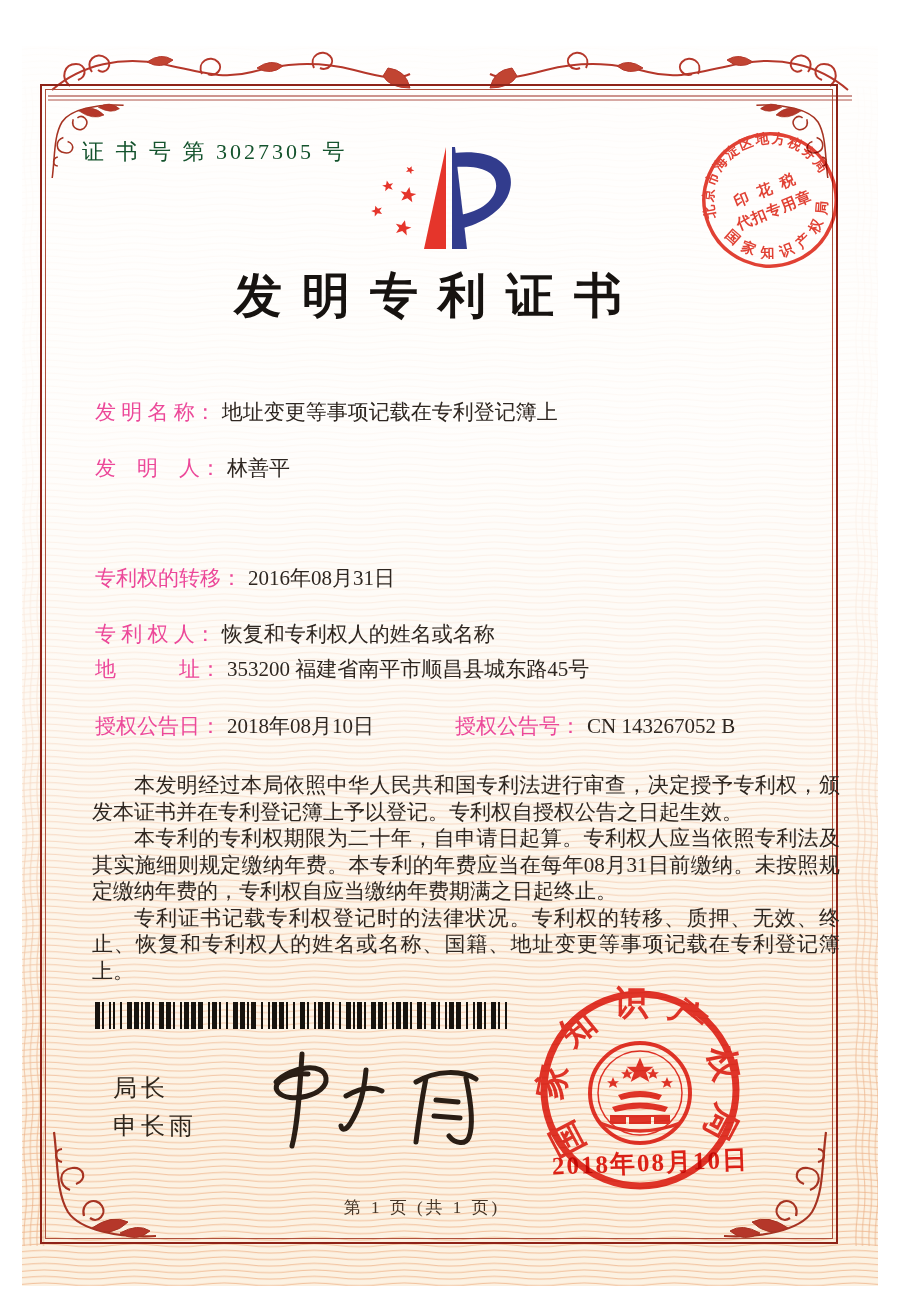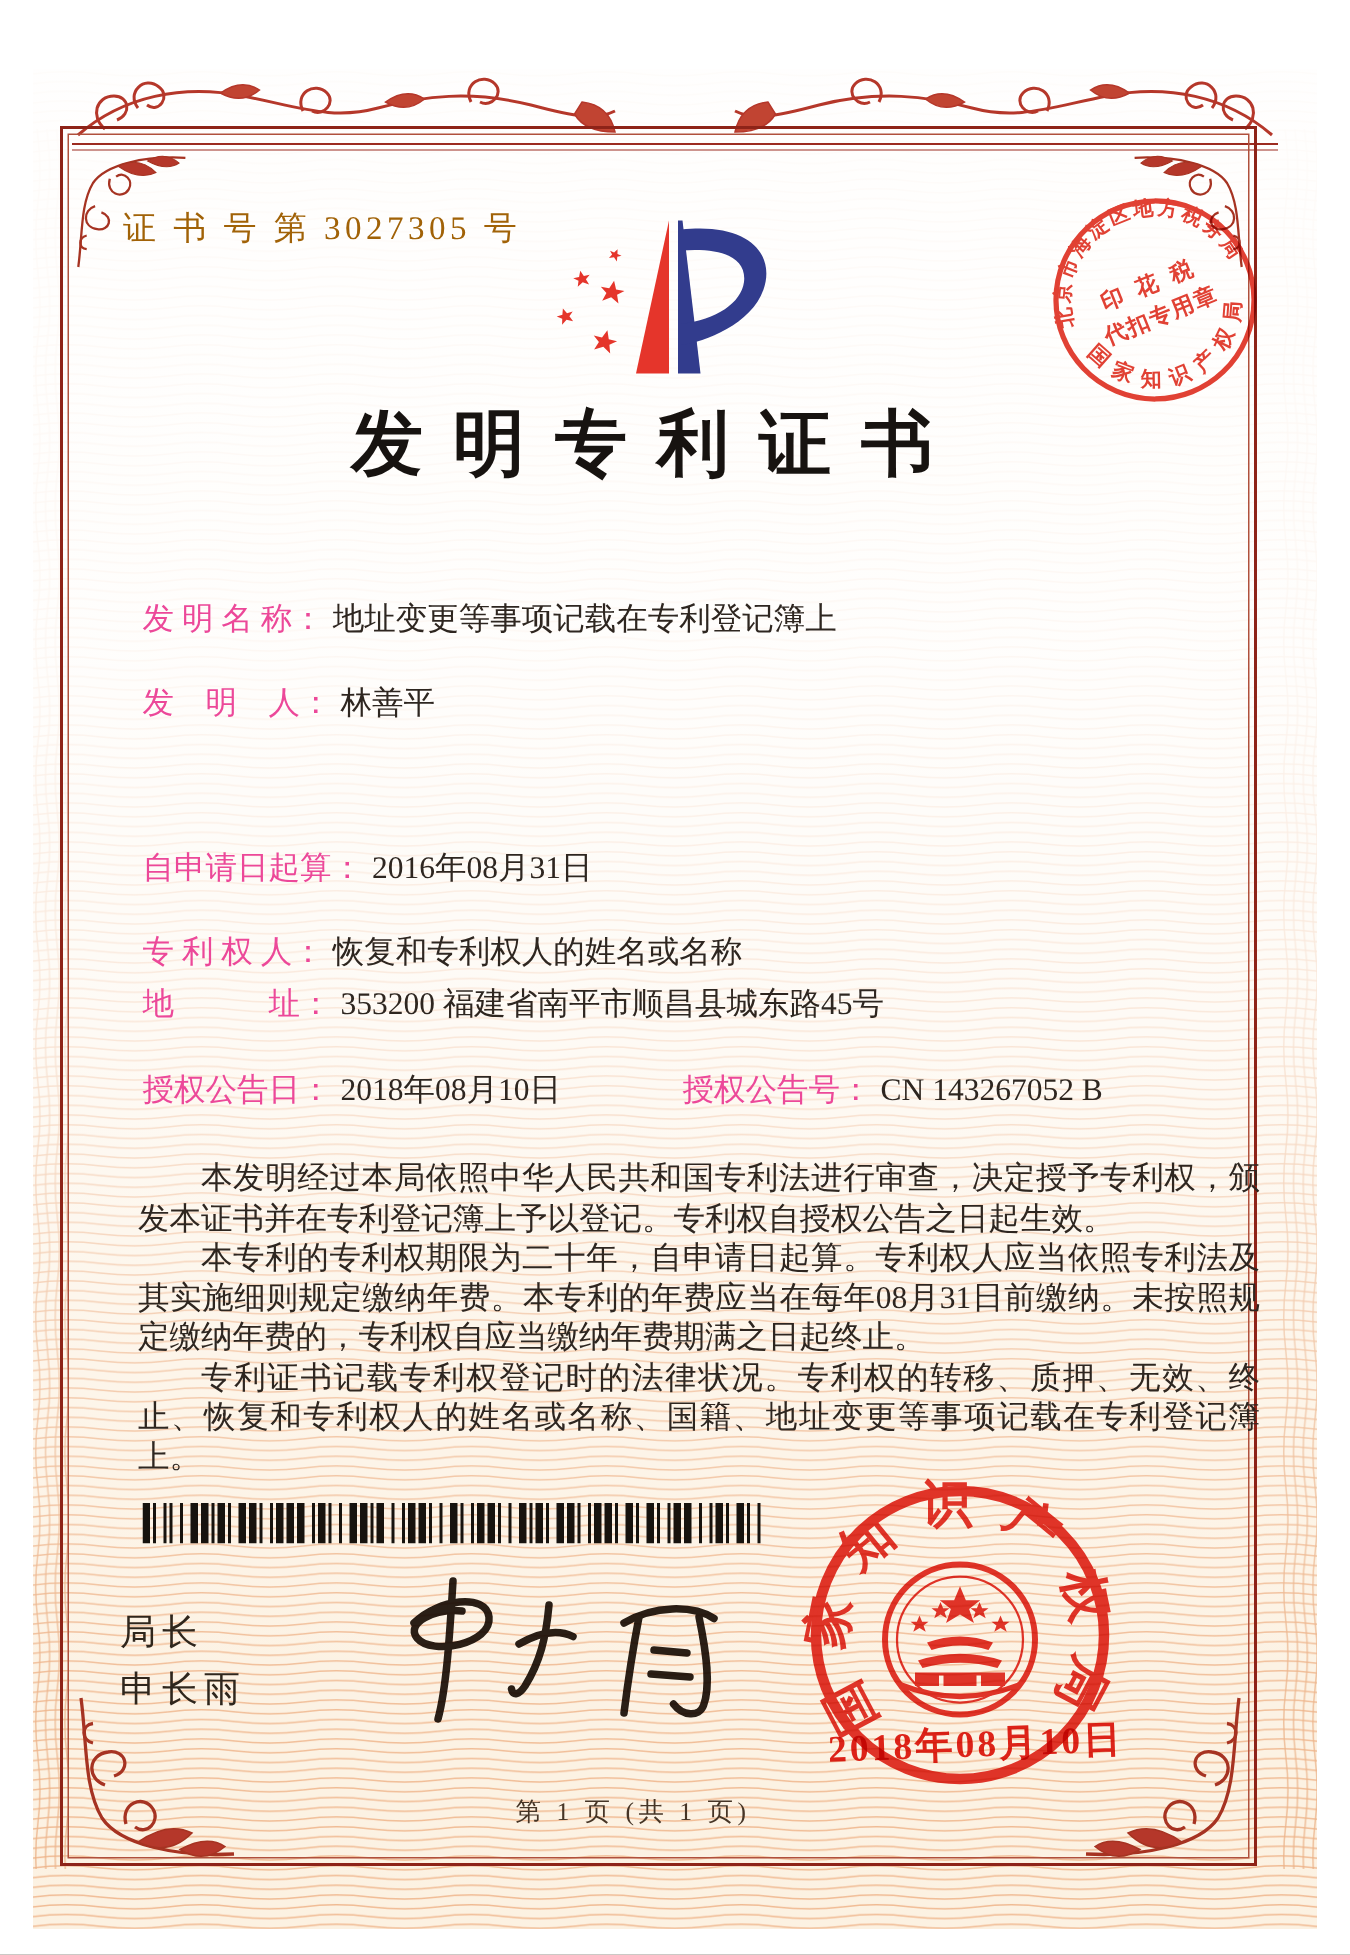--- a/index.html
+++ b/index.html
@@ -2,37 +2,37 @@
 <html><head>
 <meta charset="utf-8">
 <style>
   * { margin:0; padding:0; box-sizing:border-box; }
   body { background:#777; }
   .page { position:relative; width:900px; height:1303px; background:#ffffff; overflow:hidden;
           font-family:"Liberation Serif","DejaVu Serif",serif; color:#3a332b; margin:0 auto; }
   .abs { position:absolute; }
   svg { display:block; }
 
-  .cert-no { left:82px; top:137px; font-size:22px; letter-spacing:3px; color:#a16207; }
+  .cert-no { left:82px; top:137px; font-size:22px; letter-spacing:3px; color:#14532d; }
   .title { left:0; right:0; top:264px; text-align:center; font-size:48px; font-weight:bold;
            letter-spacing:20px; padding-left:4px; color:#171310; transform:translateX(-14px); }
 
   .row { left:95px; width:740px; font-size:21px; color:#2e2620; white-space:nowrap; }
   .flabel { color:#ec4899; }
   .fvalue { margin-left:6px; }
   .grant2 { position:absolute; left:360px; top:0; }
 
   .paras { left:92px; top:772px; width:748px; font-size:21px; line-height:26.5px;
            text-align:justify; color:#2e2620; }
   .paras p { text-indent:2em; margin:0;font-family:Liberation Serif, serif; }
 
   .barcode { left:95px; top:1002px; width:424px; height:27px; overflow:hidden; }
   .barcode i { position:absolute; top:0; bottom:0; background:#17130e; }
 
-  .director { left:80px; font-size:24px; font-family:"Liberation Sans","DejaVu Sans",sans-serif;
+  .director { left:113px; font-size:24px; font-family:"Liberation Sans","DejaVu Sans",sans-serif;
               color:#2f261c; font-weight:500; letter-spacing:4px; }
 
   .seal-date { left:552px; top:1146px; font-size:25px; font-weight:bold; color:#e0251b;
                letter-spacing:2px; transform:rotate(-2deg); mix-blend-mode:multiply; white-space:nowrap; }
   .footer { left:0; right:0; top:1196px; text-align:center; font-size:17px; letter-spacing:3px;
             color:#463526; transform:translateX(-28px); }
 
   .frame-outer { left:40px; top:84px; width:798px; height:1160px; border:2.5px solid #8e2318; }
   .frame-inner { position:absolute; inset:3px; border:1px solid #b0503c; }
 
@@ -120,21 +120,21 @@
 
   <div class="abs title">发明专利证书</div>
 
   <div class="abs row" style="top:398px">
     <span class="flabel">发 明 名 称：</span><span class="fvalue">地址变更等事项记载在专利登记簿上</span>
   </div>
   <div class="abs row" style="top:454px">
     <span class="flabel">发　明　人：</span><span class="fvalue">林善平</span>
   </div>
   <div class="abs row" style="top:564px">
-    <span class="flabel">自申请日起算：</span><span class="fvalue">2016年08月31日</span>
+    <span class="flabel">专利权的转移：</span><span class="fvalue">2016年08月31日</span>
   </div>
   <div class="abs row" style="top:620px">
     <span class="flabel">专 利 权 人：</span><span class="fvalue">恢复和专利权人的姓名或名称</span>
   </div>
   <div class="abs row" style="top:655px">
     <span class="flabel">地　　　址：</span><span class="fvalue">353200 福建省南平市顺昌县城东路45号</span>
   </div>
   <div class="abs row" style="top:712px">
     <span class="flabel">授权公告日：</span><span class="fvalue">2018年08月10日</span>
     <span class="grant2">

